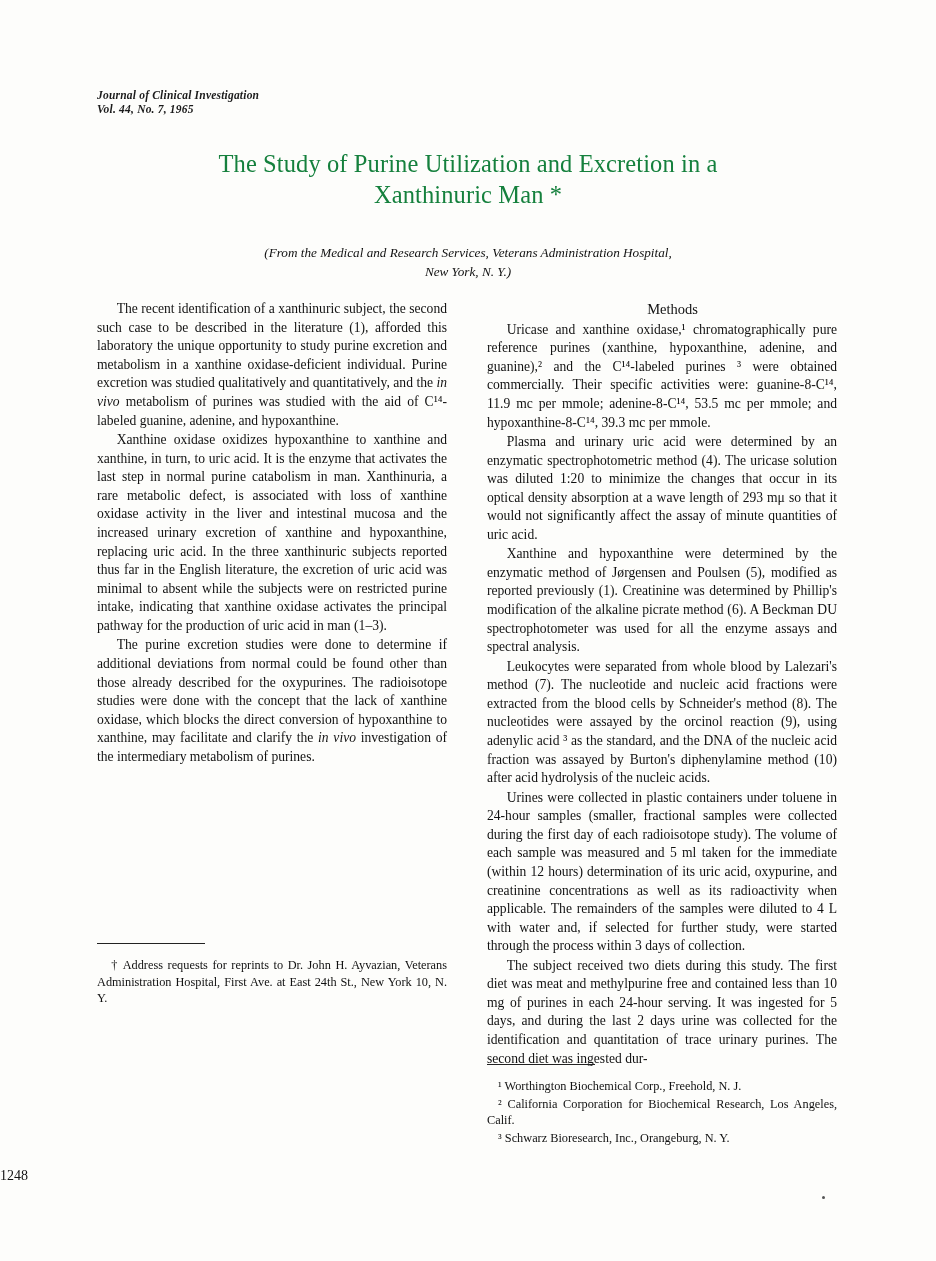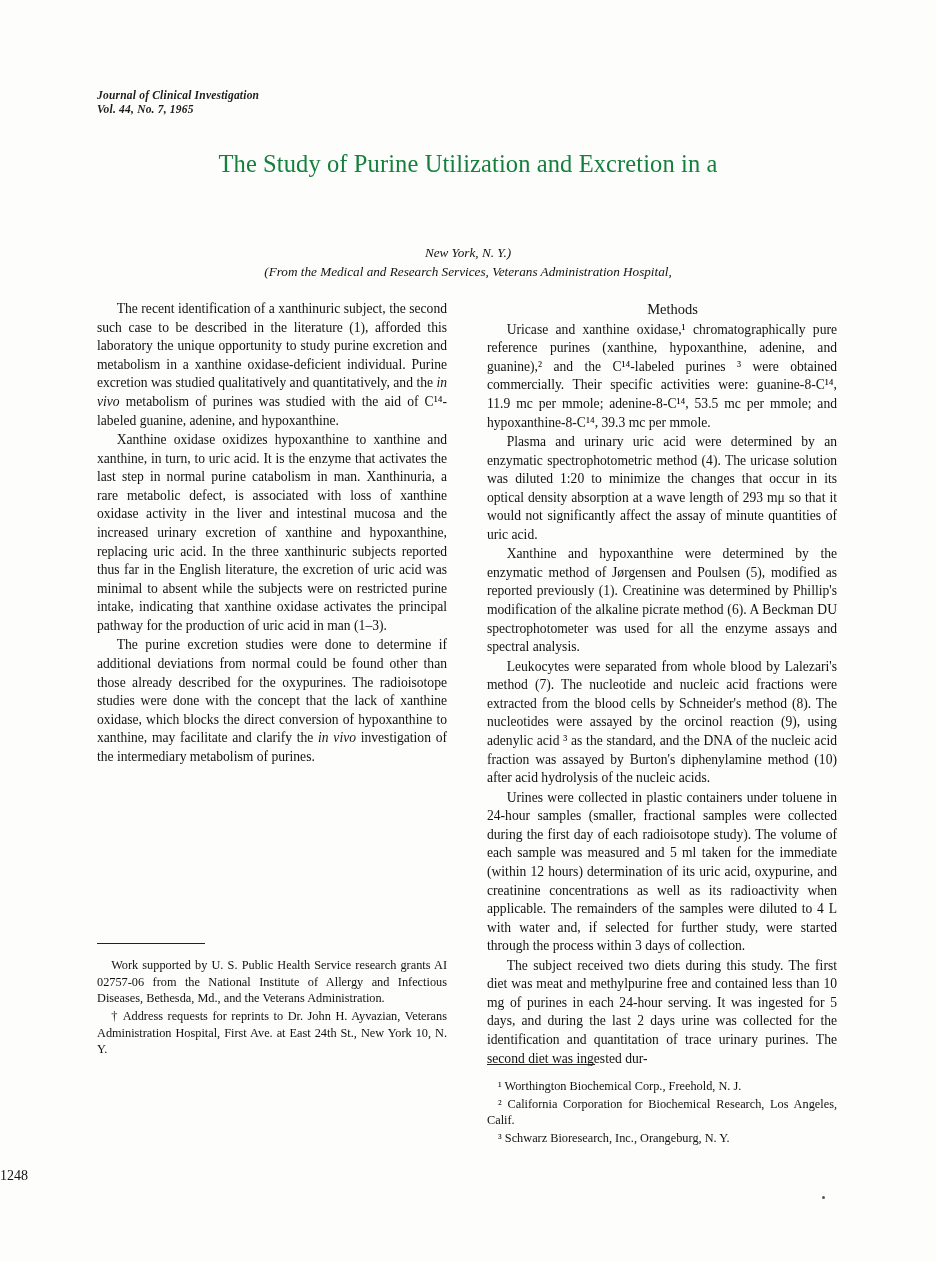--- a/index.html
+++ b/index.html
@@ -133,38 +133,38 @@
 
 <div class="page">
 
   <div class="journal-head">
     <div>Journal of Clinical Investigation</div>
     <div>Vol. 44, No. 7, 1965</div>
   </div>
 
   <div class="title">
     <div>The Study of Purine Utilization and Excretion in a</div>
+    <div>Xanthinuric Man *</div>
   </div>
 
 
   <div class="affil">
+    <div>(From the Medical and Research Services, Veterans Administration Hospital,</div>
     <div>New York, N. Y.)</div>
-    <div>(From the Medical and Research Services, Veterans Administration Hospital,</div>
   </div>
 
   <div class="col col-left">
     <p>The recent identification of a xanthinuric subject, the second such case to be described in the literature (1), afforded this laboratory the unique opportunity to study purine excretion and metabolism in a xanthine oxidase-deficient individual. Purine excretion was studied qualitatively and quantitatively, and the <i>in vivo</i> metabolism of purines was studied with the aid of C¹⁴-labeled guanine, adenine, and hypoxanthine.</p>
     <p>Xanthine oxidase oxidizes hypoxanthine to xanthine and xanthine, in turn, to uric acid. It is the enzyme that activates the last step in normal purine catabolism in man. Xanthinuria, a rare metabolic defect, is associated with loss of xanthine oxidase activity in the liver and intestinal mucosa and the increased urinary excretion of xanthine and hypoxanthine, replacing uric acid. In the three xanthinuric subjects reported thus far in the English literature, the excretion of uric acid was minimal to absent while the subjects were on restricted purine intake, indicating that xanthine oxidase activates the principal pathway for the production of uric acid in man (1–3).</p>
     <p>The purine excretion studies were done to determine if additional deviations from normal could be found other than those already described for the oxypurines. The radioisotope studies were done with the concept that the lack of xanthine oxidase, which blocks the direct conversion of hypoxanthine to xanthine, may facilitate and clarify the <i>in vivo</i> investigation of the intermediary metabolism of purines.</p>
   </div>
 
   <div class="rule rule-left"></div>
 
   <div class="footnotes fn-left">
-    <p class="tight">Work supported by U. S. Public Health Service research grants AI 02757-06 from the National Institute of Allergy and Infectious Diseases, Bethesda, Md., and the Veterans Administration.</p>
     <p>† Address requests for reprints to Dr. John H. Ayvazian, Veterans Administration Hospital, First Ave. at East 24th St., New York 10, N. Y.</p>
   </div>
 
   <div class="col col-right">
     <p class="sec-head">Methods</p>
     <p>Uricase and xanthine oxidase,¹ chromatographically pure reference purines (xanthine, hypoxanthine, adenine, and guanine),² and the C¹⁴-labeled purines ³ were obtained commercially. Their specific activities were: guanine-8-C¹⁴, 11.9 mc per mmole; adenine-8-C¹⁴, 53.5 mc per mmole; and hypoxanthine-8-C¹⁴, 39.3 mc per mmole.</p>
     <p>Plasma and urinary uric acid were determined by an enzymatic spectrophotometric method (4). The uricase solution was diluted 1:20 to minimize the changes that occur in its optical density absorption at a wave length of 293 mμ so that it would not significantly affect the assay of minute quantities of uric acid.</p>
     <p>Xanthine and hypoxanthine were determined by the enzymatic method of Jørgensen and Poulsen (5), modified as reported previously (1). Creatinine was determined by Phillip's modification of the alkaline picrate method (6). A Beckman DU spectrophotometer was used for all the enzyme assays and spectral analysis.</p>
     <p>Leukocytes were separated from whole blood by Lalezari's method (7). The nucleotide and nucleic acid fractions were extracted from the blood cells by Schneider's method (8). The nucleotides were assayed by the orcinol reaction (9), using adenylic acid ³ as the standard, and the DNA of the nucleic acid fraction was assayed by Burton's diphenylamine method (10) after acid hydrolysis of the nucleic acids.</p>
     <p>Urines were collected in plastic containers under toluene in 24-hour samples (smaller, fractional samples were collected during the first day of each radioisotope study). The volume of each sample was measured and 5 ml taken for the immediate (within 12 hours) determination of its uric acid, oxypurine, and creatinine concentrations as well as its radioactivity when applicable. The remainders of the samples were diluted to 4 L with water and, if selected for further study, were started through the process within 3 days of collection.</p>

